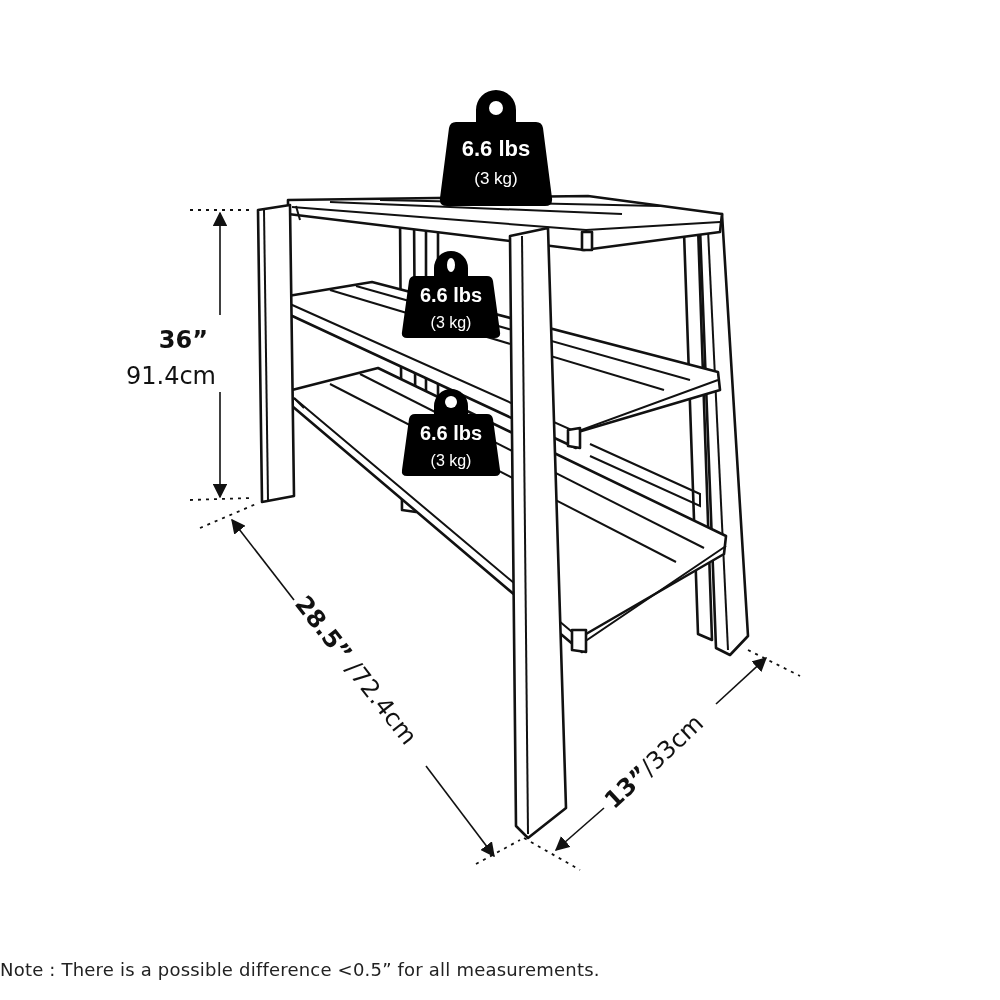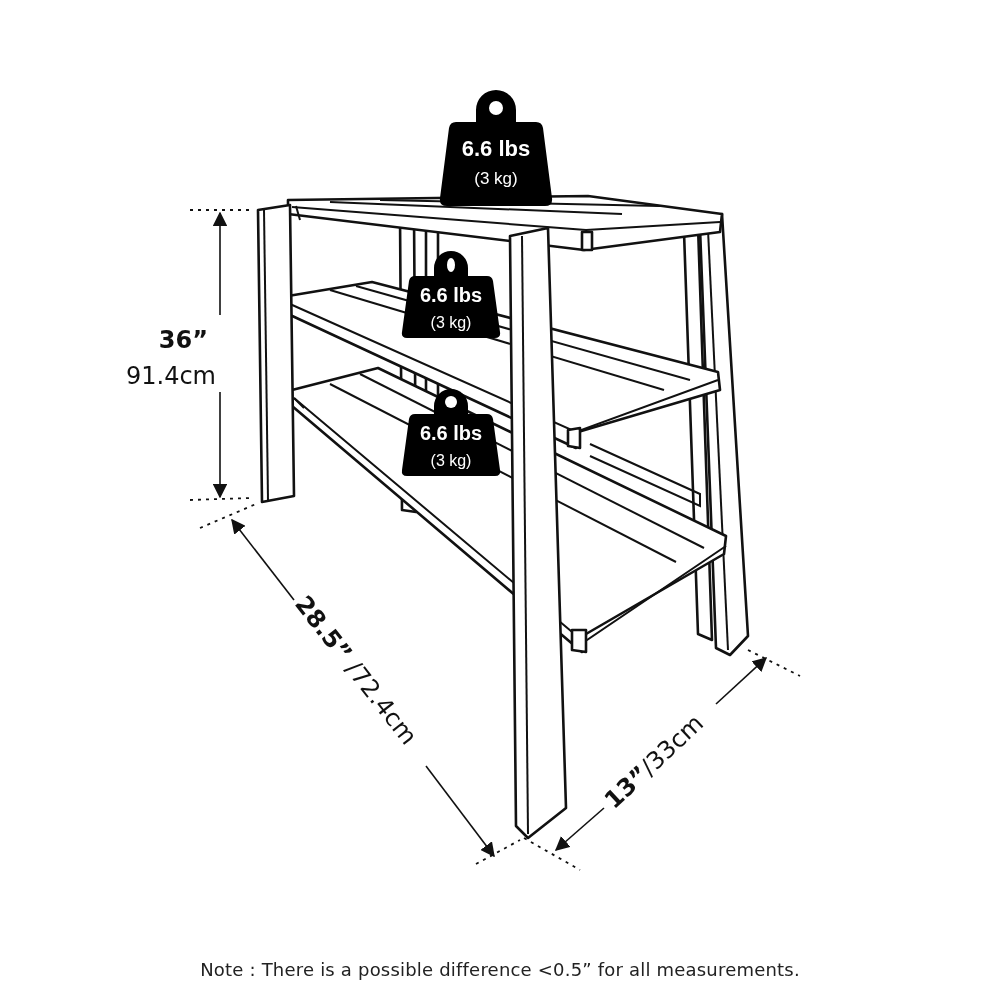--- a/index.html
+++ b/index.html
@@ -3,21 +3,21 @@
 <meta charset="utf-8">
 <style>
   html, body { margin: 0; padding: 0; background: #ffffff; }
   body { width: 1000px; height: 1000px; position: relative; overflow: hidden; font-family: "DejaVu Sans", sans-serif; }
   #diagram { position: absolute; left: 0; top: 0; width: 1000px; height: 1000px; }
   .dim-text { font-family: "DejaVu Sans", sans-serif; fill: #111; }
   .dim-bold { font-weight: bold; }
   .w-text1 { font-family: "Liberation Sans", sans-serif; font-weight: bold; fill: #fff; }
   .w-text2 { font-family: "Liberation Sans", sans-serif; fill: #fff; }
   .note {
-    position: absolute; left: 0; width: 1000px; top: 959px; text-align: center;
+    position: absolute; left: 0; width: 1000px; top: 959px; 
     font-family: "DejaVu Sans", sans-serif; font-size: 18px; color: #222; letter-spacing: 0.2px;
   }
   .stroke { stroke: #111; fill: #fff; stroke-width: 2.6; stroke-linejoin: round; }
   .thin { stroke: #111; fill: none; stroke-width: 2; }
   .dot { stroke: #111; stroke-width: 1.8; stroke-dasharray: 3 5; fill: none; }
   .arrowline { stroke: #111; stroke-width: 1.6; fill: none; }
 </style>
 </head>
 <body>
 

